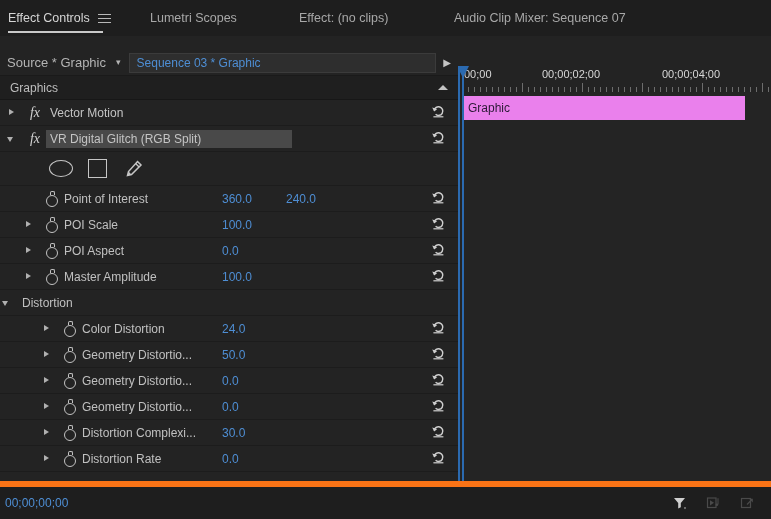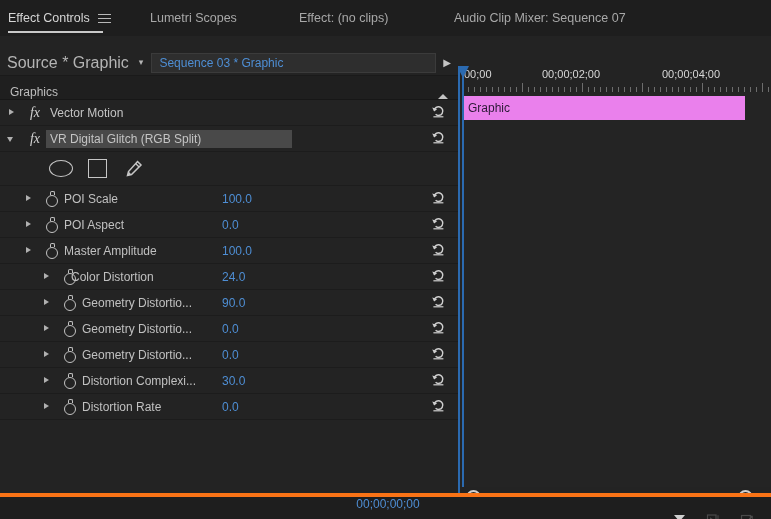--- a/index.html
+++ b/index.html
@@ -53,21 +53,21 @@
   
   .selrow {
     position: absolute; left: 0; top: 50px;
     width: 458px; height: 26px;
     background: #232323;
     display: flex; align-items: center;
     border-bottom: 1px solid #1a1a1a;
   }
   .sel-source {
     padding-left: 7px;
-    color: #b4b4b4; font-size: 16px;
+    color: #b4b4b4; font-size: 13px;
     white-space: nowrap;
   }
   .sel-chev {
     margin: 0 8px 0 10px;
     color: #b4b4b4; font-size: 9px; line-height: 1;
   }
   .sel-seq {
     flex: 1;
     height: 20px;
     background: #2e2e2e;
@@ -81,21 +81,21 @@
   .sel-arrow {
     width: 22px; display:flex; align-items:center; justify-content:center;
     color: #c4c4c4; font-size: 10px;
   }
 
   
   .graphics-hdr {
     position: absolute; left: 0; top: 76px;
     width: 458px; height: 24px;
     background: #1f1f1f;
-    display: flex; align-items: flex-end;
+    display: flex; align-items: center;
     border-bottom: 1px solid #171717;
   }
   .graphics-hdr .lbl {
     padding-left: 10px; color: #bdbdbd; font-size: 12px;
   }
   .graphics-hdr .caret-up {
     margin-left: auto; margin-right: 10px;
     width: 0; height: 0;
     border-left: 5px solid transparent;
     border-right: 5px solid transparent;
@@ -311,24 +311,24 @@
     position: absolute; top: 3px;
     width: 15px; height: 15px;
     border: 2.2px solid #cfcfcf;
     border-radius: 50%;
     background: #232323;
   }
 
   
   .statusbar {
     position: absolute; left: 0; bottom: 0;
-    width: 771px; height: 26px;
+    width: 771px; height: 38px;
     background: #1e1e1e;
-    border-top: 4px solid #f97316;
-    display: flex; align-items: center; flex-direction: column;
+    border-top: 6px solid #f97316;
+    display: flex; align-items: center;
   }
   .statusbar .tc {
     color: #4e8ed4; font-size: 12px;
     padding-left: 5px;
   }
   .sb-icons {
     margin-left: auto;
     display: flex; align-items: center; gap: 16px;
     padding-right: 14px;
   }
@@ -407,20 +407,33 @@
         </div>
         <div class="shp">
           <svg width="22" height="22" viewBox="0 0 22 22">
             <path d="M15.5 3.5 L19 7 L9.5 16.5 L5.5 17.5 L6.5 13.5 Z" fill="none" stroke="#c6c6c6" stroke-width="1.5"></path>
             <path d="M6.6 13.6 L9.4 16.4 L5.6 17.4 Z" fill="#c6c6c6"></path>
             <path d="M13.6 5.4 L17.1 8.9" stroke="#c6c6c6" stroke-width="1.4"></path>
           </svg>
         </div>
       </div>
       <div class="prow">
+        <span class="stopwatch" style="position: absolute; left: 44px;"></span>
+        <span class="pname" style="position: absolute; left: 64px; max-width: 150px;">Point of Interest</span>
+        <span class="pval" style="position: absolute; left: 222px;">360.0</span>
+        <span class="pval" style="position: absolute; left: 286px;">240.0</span>
+        <div class="reset">
+          <svg width="15" height="15" viewBox="0 0 15 15">
+            <path d="M3.2 6.6 A4.3 4.3 0 1 1 4.6 10.3" fill="none" stroke="#cfcfcf" stroke-width="1.5"></path>
+            <path d="M1.2 3.6 L3.3 7.5 L6.2 5.1 Z" fill="#cfcfcf"></path>
+            <rect x="2.4" y="12.2" width="10" height="1.2" fill="#cfcfcf"></rect>
+          </svg>
+        </div>
+      </div>
+      <div class="prow">
         <div class="twisty closed" style="position: absolute; left: 22px;"></div>
         <span class="stopwatch" style="position: absolute; left: 44px;"></span>
         <span class="pname" style="position: absolute; left: 64px; max-width: 150px;">POI Scale</span>
         <span class="pval" style="position: absolute; left: 222px;">100.0</span>
         <div class="reset">
           <svg width="15" height="15" viewBox="0 0 15 15">
             <path d="M3.2 6.6 A4.3 4.3 0 1 1 4.6 10.3" fill="none" stroke="#cfcfcf" stroke-width="1.5"></path>
             <path d="M1.2 3.6 L3.3 7.5 L6.2 5.1 Z" fill="#cfcfcf"></path>
             <rect x="2.4" y="12.2" width="10" height="1.2" fill="#cfcfcf"></rect>
           </svg>
@@ -446,37 +459,41 @@
         <span class="pval" style="position: absolute; left: 222px;">100.0</span>
         <div class="reset">
           <svg width="15" height="15" viewBox="0 0 15 15">
             <path d="M3.2 6.6 A4.3 4.3 0 1 1 4.6 10.3" fill="none" stroke="#cfcfcf" stroke-width="1.5"></path>
             <path d="M1.2 3.6 L3.3 7.5 L6.2 5.1 Z" fill="#cfcfcf"></path>
             <rect x="2.4" y="12.2" width="10" height="1.2" fill="#cfcfcf"></rect>
           </svg>
         </div>
       </div>
       <div class="prow">
+        <div class="twisty open" style="position: absolute; left: 0px;"></div>
+        <span class="pname" style="position: absolute; left: 22px; max-width: 150px;">Distortion</span>
+      </div>
+      <div class="prow">
         <div class="twisty closed" style="position: absolute; left: 40px;"></div>
         <span class="stopwatch" style="position: absolute; left: 62px;"></span>
-        <span class="pname" style="position: absolute; left: 71px; max-width: 150px; text-align: center;">Color Distortion</span>
+        <span class="pname" style="position: absolute; left: 82px; max-width: 150px; text-align: center;">Color Distortion</span>
         <span class="pval" style="position: absolute; left: 222px;">24.0</span>
         <div class="reset">
           <svg width="15" height="15" viewBox="0 0 15 15">
             <path d="M3.2 6.6 A4.3 4.3 0 1 1 4.6 10.3" fill="none" stroke="#cfcfcf" stroke-width="1.5"></path>
             <path d="M1.2 3.6 L3.3 7.5 L6.2 5.1 Z" fill="#cfcfcf"></path>
             <rect x="2.4" y="12.2" width="10" height="1.2" fill="#cfcfcf"></rect>
           </svg>
         </div>
       </div>
       <div class="prow">
         <div class="twisty closed" style="position: absolute; left: 40px;"></div>
         <span class="stopwatch" style="position: absolute; left: 62px;"></span>
         <span class="pname" style="position: absolute; left: 82px; max-width: 150px;">Geometry Distortio...</span>
-        <span class="pval" style="position: absolute; left: 222px;">90.0</span>
+        <span class="pval" style="position: absolute; left: 222px;">50.0</span>
         <div class="reset">
           <svg width="15" height="15" viewBox="0 0 15 15">
             <path d="M3.2 6.6 A4.3 4.3 0 1 1 4.6 10.3" fill="none" stroke="#cfcfcf" stroke-width="1.5"></path>
             <path d="M1.2 3.6 L3.3 7.5 L6.2 5.1 Z" fill="#cfcfcf"></path>
             <rect x="2.4" y="12.2" width="10" height="1.2" fill="#cfcfcf"></rect>
           </svg>
         </div>
       </div>
       <div class="prow">
         <div class="twisty closed" style="position: absolute; left: 40px;"></div>

